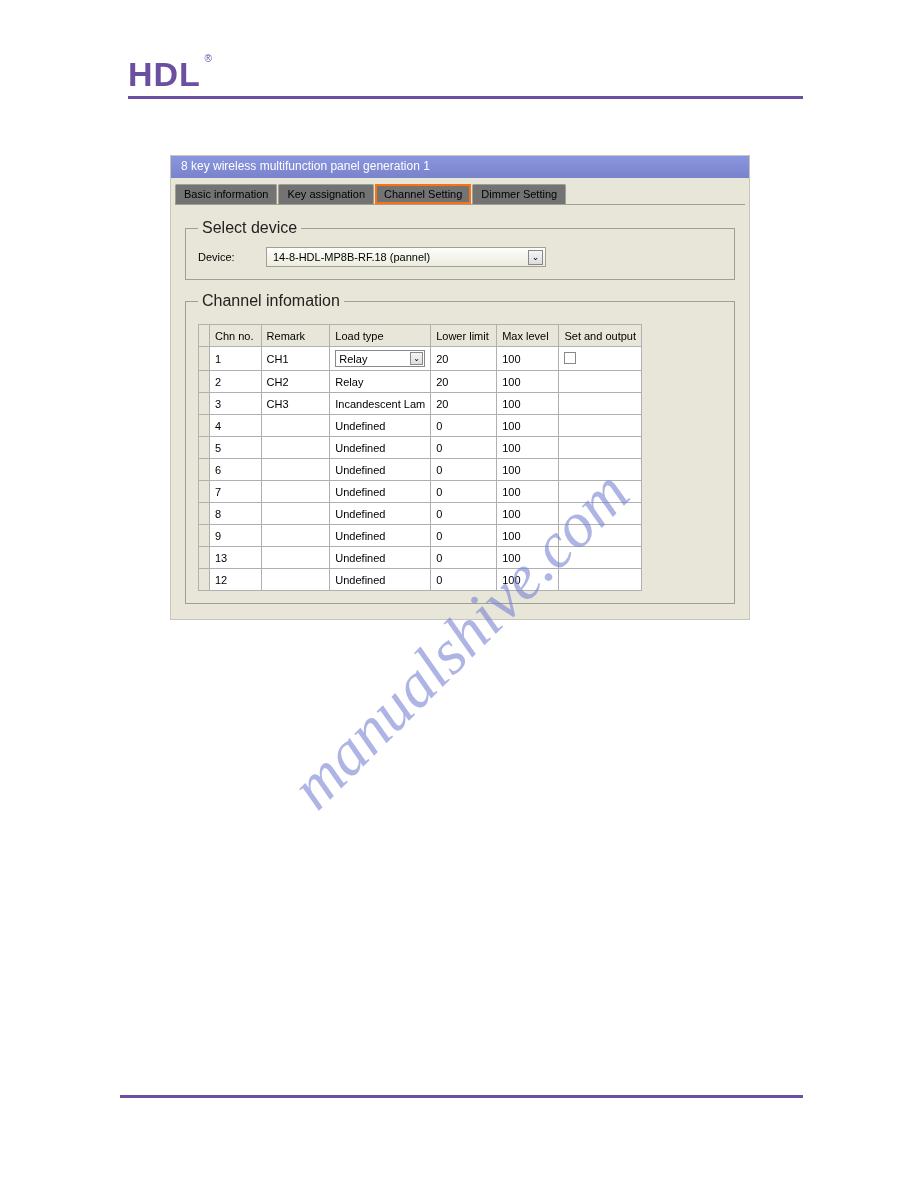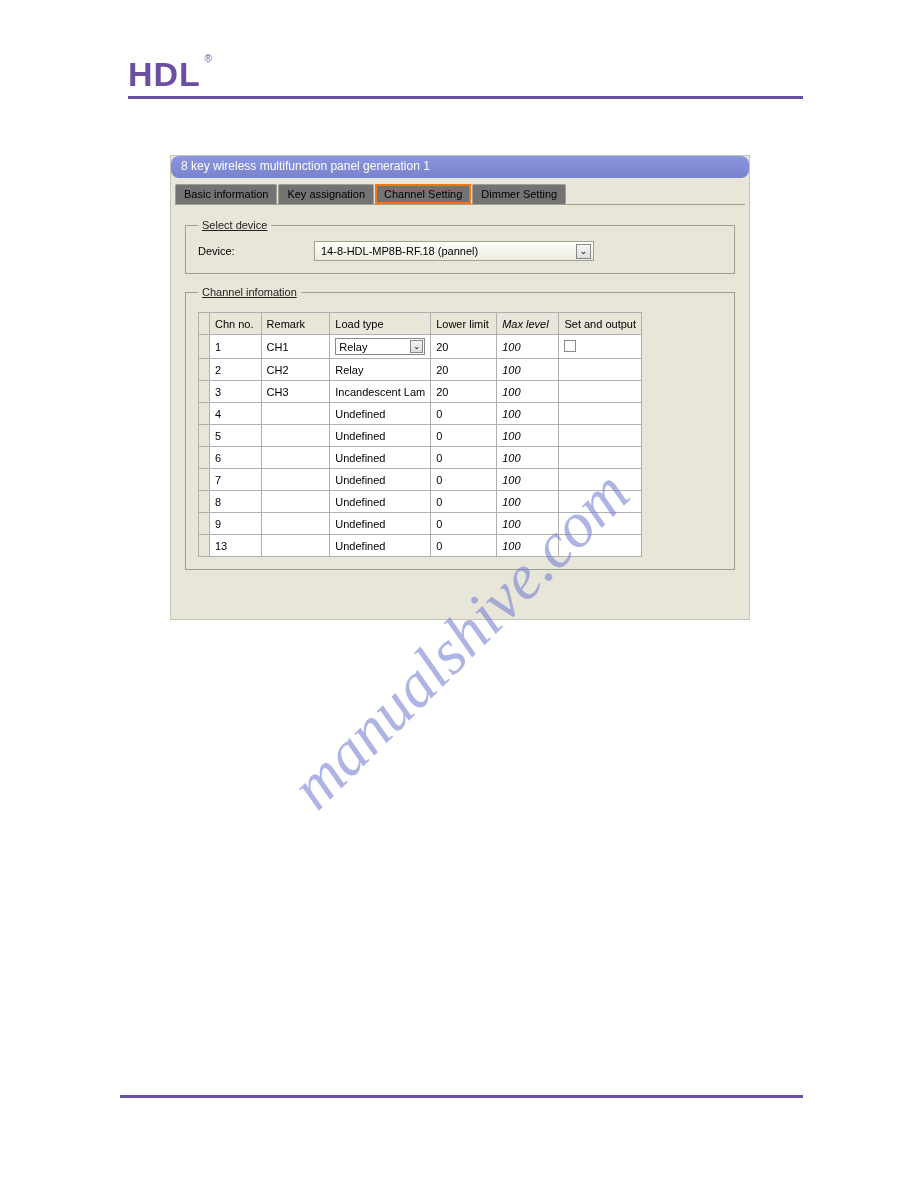--- a/index.html
+++ b/index.html
@@ -46,21 +46,20 @@
   background: #e8e6d8;
   overflow: hidden;
   border: 1px solid #c8c6b8;
 }
 .title-bar {
   height: 22px;
   background: linear-gradient(to bottom, #8b96e0, #7883cc);
   color: #fff;
   font-size: 12px;
   padding: 3px 10px;
-  border-radius: 8px;
 }
 .tab-strip {
   display: flex;
   margin: 6px 4px 0 4px;
   font-size: 11px;
 }
 .tab {
   background: #737373;
   border: 1px solid #a0a090;
   border-bottom: none;
@@ -82,45 +81,43 @@
   padding-top: 8px;
 }
 fieldset {
   border: 1px solid #a0a090;
   margin: 6px 10px 12px 10px;
   padding: 10px 12px 12px 12px;
   font-size: 11px;
   background: #e8e6d8;
 }
 legend {
-  font-size: 11px;
+  font-size: 16px;
   padding: 0 4px;
   color: #222;
-  text-decoration: underline;
 }
 .device-row {
   display: flex;
   align-items: center;
   gap: 8px;
 }
 .device-label {
   width: 60px;
 }
 .device-select {
   flex: 0 0 280px;
   height: 20px;
   border: 1px solid #a0a090;
   background: linear-gradient(to bottom, #fefefc, #ececdf);
   display: flex;
   align-items: center;
   justify-content: space-between;
   padding: 0 2px 0 6px;
   font-size: 11px;
   cursor: pointer;
-  margin-left: 48px;
 }
 .select-btn {
   width: 15px;
   height: 15px;
   border: 1px solid #888;
   background: linear-gradient(to bottom, #f5f5f5, #ddd);
   display: flex;
   align-items: center;
   justify-content: center;
   font-size: 9px;
@@ -142,21 +139,21 @@
 }
 .channel-table th {
   background: #e8e6d8;
   font-weight: normal;
 }
 .col-handle { width: 10px; background: #e8e6d8; }
 .col-chn { width: 55px; }
 .col-remark { width: 100px; }
 .col-load { width: 92px; }
 .col-lower { width: 70px; }
-.col-max { width: 70px; font-style: italic; }
+.col-max { width: 70px; }
 .col-set { width: auto; }
 .load-select {
   display: flex;
   align-items: center;
   justify-content: space-between;
   border: 1px solid #888;
   padding: 0 1px 0 3px;
   height: 17px;
   background: #fff;
 }
@@ -331,20 +328,29 @@
             </tr>
             <tr>
               <td class="col-handle"></td>
               <td class="col-chn">13</td>
               <td class="col-remark"></td>
               <td class="col-load">Undefined</td>
               <td class="col-lower">0</td>
               <td class="col-max">100</td>
               <td class="col-set"></td>
             </tr>
+            <tr>
+              <td class="col-handle"></td>
+              <td class="col-chn">12</td>
+              <td class="col-remark"></td>
+              <td class="col-load">Undefined</td>
+              <td class="col-lower">0</td>
+              <td class="col-max">100</td>
+              <td class="col-set"></td>
+            </tr>
           </tbody>
       </table>
     </fieldset>
   </div>
 </div>
 
 <div class="watermark">
   <div class="watermark-text">manualshive.com</div>
 </div>
 

